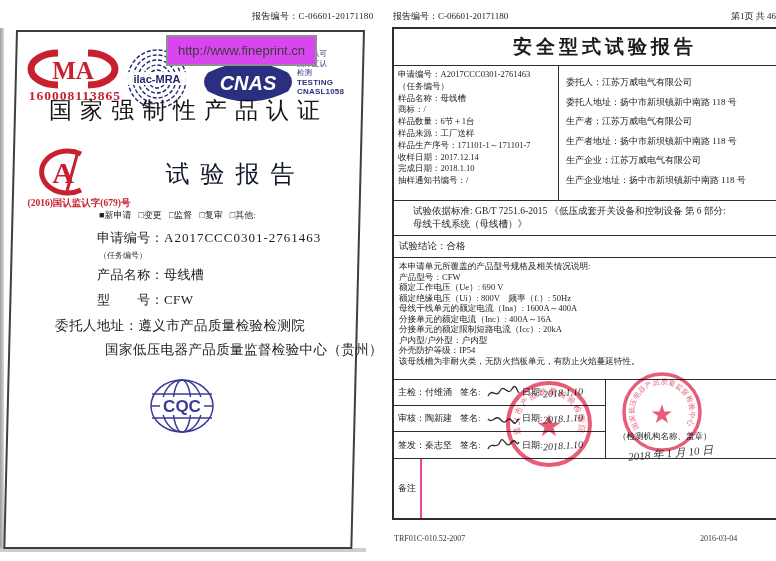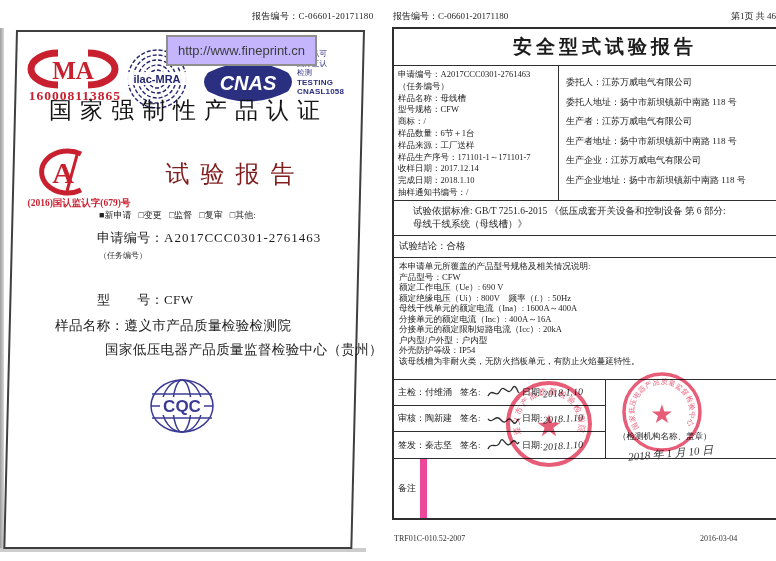--- a/index.html
+++ b/index.html
@@ -11,29 +11,29 @@
   
   .edge-left{left:0;top:28px;width:4px;height:522px;background:linear-gradient(90deg,#9d9d9d,#d8d8d8);}
   .edge-bottom{left:0;top:548px;width:366px;height:4px;background:#cdcdcd;}
 
   
   .lp-report{left:252px;top:10px;font-size:9px;letter-spacing:.3px;}
   .lp-box{left:16px;top:30px;width:345px;height:515px;border:2px solid #3f3f3f;
           transform:skewX(-1.4deg);transform-origin:top left;}
   .cma-num{left:20px;top:88px;width:110px;text-align:center;font-size:13.5px;font-weight:bold;
            color:#c8202f;letter-spacing:1px;}
-  .watermark{left:166px;top:35px;width:147px;height:27px;background:#c4b5fd;border:2px solid #8f8f8f;
+  .watermark{left:166px;top:35px;width:147px;height:27px;background:#d946ef;border:2px solid #8f8f8f;
              display:flex;align-items:center;justify-content:center;z-index:6;
              font-family:"Liberation Sans","DejaVu Sans",sans-serif;font-size:13px;color:#3c3c3c;}
   .cnas-side{left:297px;top:49px;z-index:2;color:#2b2f7f;font-size:7.5px;line-height:9.5px;
              font-family:"Liberation Sans","DejaVu Sans",sans-serif;}
   .cnas-side .line:nth-child(4),.cnas-side .line:nth-child(5){font-weight:bold;font-size:8px;letter-spacing:.2px;}
   .lp-title{left:16px;top:95px;width:345px;text-align:center;font-size:23px;letter-spacing:8px;color:#141414;}
   .cal-num{left:12px;top:197px;width:134px;text-align:center;font-size:9.5px;font-weight:bold;color:#c8202f;}
-  .lp-sub{left:128px;top:158px;width:215px;text-align:center;font-size:24px;letter-spacing:11px;color:#7f1d1d;}
+  .lp-sub{left:128px;top:158px;width:215px;text-align:center;font-size:24px;letter-spacing:11px;color:#0f172a;}
   .lp-checks{left:99px;top:209px;display:flex;gap:7px;font-size:9px;color:#222;align-items:flex-end;}
   .lp-field{font-size:13px;letter-spacing:.4px;}
   .lp-note{font-size:8px;color:#333;}
 
   
   .rp-repno{left:393px;top:10px;font-size:9px;}
   .rp-pageno{left:683px;top:10px;font-size:9px;margin-left:48px;}
   .rp-table{left:392px;top:27px;width:426px;height:493px;border:2px solid #2e2e2e;
             display:flex;flex-direction:column;box-sizing:border-box;}
   .rp-title{height:36px;line-height:36px;text-align:center;font-size:19px;font-weight:bold;
@@ -53,21 +53,21 @@
   .sign-row:last-child{border-bottom:none;}
   .sr-role{width:62px;white-space:nowrap;}
   .sr-sign{width:26px;}
   .squig{width:34px;height:16px;margin-right:2px;flex:none;}
   .scrawl{font-style:italic;transform:rotate(-4deg);font-size:10px;color:#2a2a2a;white-space:nowrap;}
   .rp-sign-right{flex:1;position:relative;}
   .stamp-caption{position:absolute;left:12px;bottom:15px;font-size:8.5px;white-space:nowrap;}
   .stamp-date{position:absolute;left:22px;bottom:-3px;font-size:11px;font-style:italic;
               transform:rotate(-5deg);color:#333;white-space:nowrap;}
   .rp-remark{flex:1;display:flex;}
-  .remark-label{width:26px;border-right:7px solid #ec4899;display:flex;align-items:center;
+  .remark-label{width:26px;border-right:2px solid #ec4899;display:flex;align-items:center;
                 justify-content:center;font-size:9px;}
   .rp-footer-l{left:394px;top:534px;font-size:8px;color:#333;}
   .rp-footer-r{left:700px;top:534px;font-size:8px;color:#333;}
 
   .stamps{left:392px;top:355px;width:380px;height:115px;z-index:5;pointer-events:none;
           mix-blend-mode:multiply;}
 </style>
 </head>
 <body>
 
@@ -130,25 +130,28 @@
       <span class="chk">□变更</span>
       <span class="chk">□监督</span>
       <span class="chk">□复审</span>
       <span class="chk">□其他:</span>
     </div>
 
   <div class="abs lp-field nowrap" style="left:97px;top:229px;">
     <span>申请编号：</span><span style="letter-spacing:1px;margin-top:15px;">A2017CCC0301-2761463</span>
   </div>
   <div class="abs lp-note nowrap" style="left:99px;top:250px;">（任务编号）</div>
+  <div class="abs lp-field nowrap" style="left:97px;top:266px;">
+    <span>产品名称：</span><span>母线槽</span>
+  </div>
   <div class="abs lp-field nowrap" style="left:97px;top:291px;">
     <span>型　　号：</span><span>CFW</span>
   </div>
   <div class="abs lp-field nowrap" style="left:55px;top:317px;font-size:13.5px;">
-    <span>样品名称：</span><span>遵义市产品质量检验检测院</span>
+    <span>委托人地址：</span><span>遵义市产品质量检验检测院</span>
   </div>
   <div class="abs lp-field nowrap" style="left:105px;top:341px;font-size:13.5px;">国家低压电器产品质量监督检验中心（贵州）</div>
 
   <svg class="abs" style="left:149px;top:377px;" width="66" height="58">
     <g fill="none" stroke="#3b3b94" stroke-width="1.5">
       <ellipse cx="33" cy="29" rx="31" ry="26"></ellipse>
       <ellipse cx="33" cy="29" rx="20" ry="26"></ellipse>
       <ellipse cx="33" cy="29" rx="9" ry="26"></ellipse>
       <line x1="3" y1="17" x2="63" y2="17"></line>
       <line x1="2" y1="29" x2="64" y2="29"></line>
@@ -162,21 +165,20 @@
   <div class="abs rp-pageno nowrap">第1页 共 46 页</div>
 
   <div class="abs rp-table">
     <div class="rp-title">安全型式试验报告</div>
 
     <div class="rp-info">
       <div class="rp-info-left">
           <div class="nowrap">申请编号：A2017CCC0301-2761463</div>
           <div class="nowrap">（任务编号）</div>
           <div class="nowrap">样品名称：母线槽</div>
-          <div class="nowrap">型号规格：CFW</div>
           <div class="nowrap">商标：/</div>
           <div class="nowrap">样品数量：6节＋1台</div>
           <div class="nowrap">样品来源：工厂送样</div>
           <div class="nowrap">样品生产序号：171101-1～171101-7</div>
           <div class="nowrap">收样日期：2017.12.14</div>
           <div class="nowrap">完成日期：2018.1.10</div>
           <div class="nowrap">抽样通知书编号：/</div>
         </div>
       <div class="rp-info-right">
           <div class="nowrap">委托人：江苏万威电气有限公司</div>

